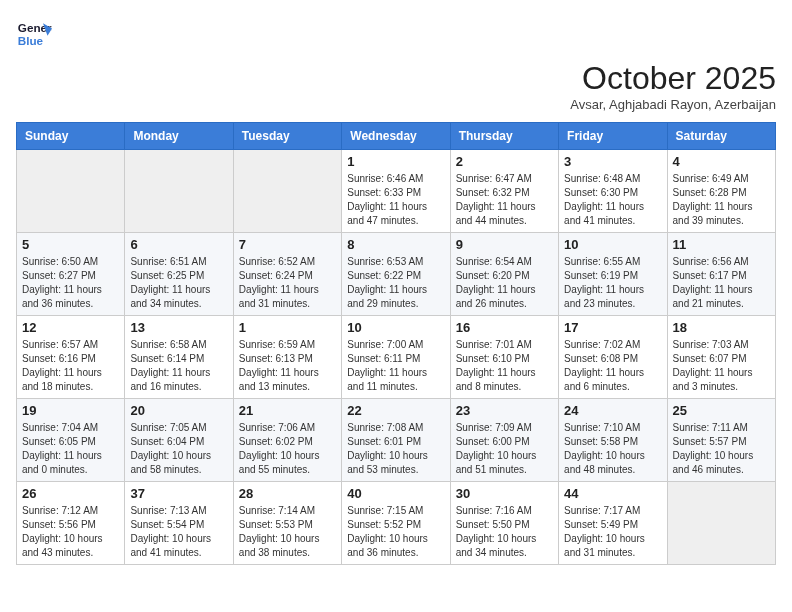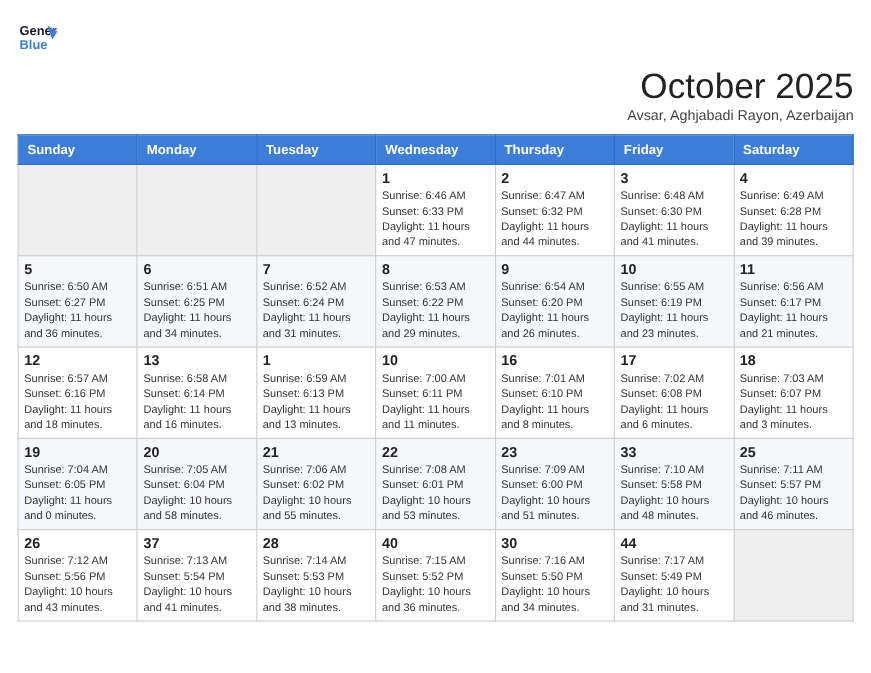--- a/index.html
+++ b/index.html
@@ -213,21 +213,21 @@
         </td>
         <td>
           <div class="day-number">22</div>
           <div class="day-info">Sunrise: 7:08 AM<br>Sunset: 6:01 PM<br>Daylight: 10 hours<br>and 53 minutes.</div>
         </td>
         <td>
           <div class="day-number">23</div>
           <div class="day-info">Sunrise: 7:09 AM<br>Sunset: 6:00 PM<br>Daylight: 10 hours<br>and 51 minutes.</div>
         </td>
         <td>
-          <div class="day-number">33</div>
+          <div class="day-number">24</div>
           <div class="day-info">Sunrise: 7:10 AM<br>Sunset: 5:58 PM<br>Daylight: 10 hours<br>and 48 minutes.</div>
         </td>
         <td>
           <div class="day-number">25</div>
           <div class="day-info">Sunrise: 7:11 AM<br>Sunset: 5:57 PM<br>Daylight: 10 hours<br>and 46 minutes.</div>
         </td>
       </tr>
       <tr>
         <td>
           <div class="day-number">26</div>

